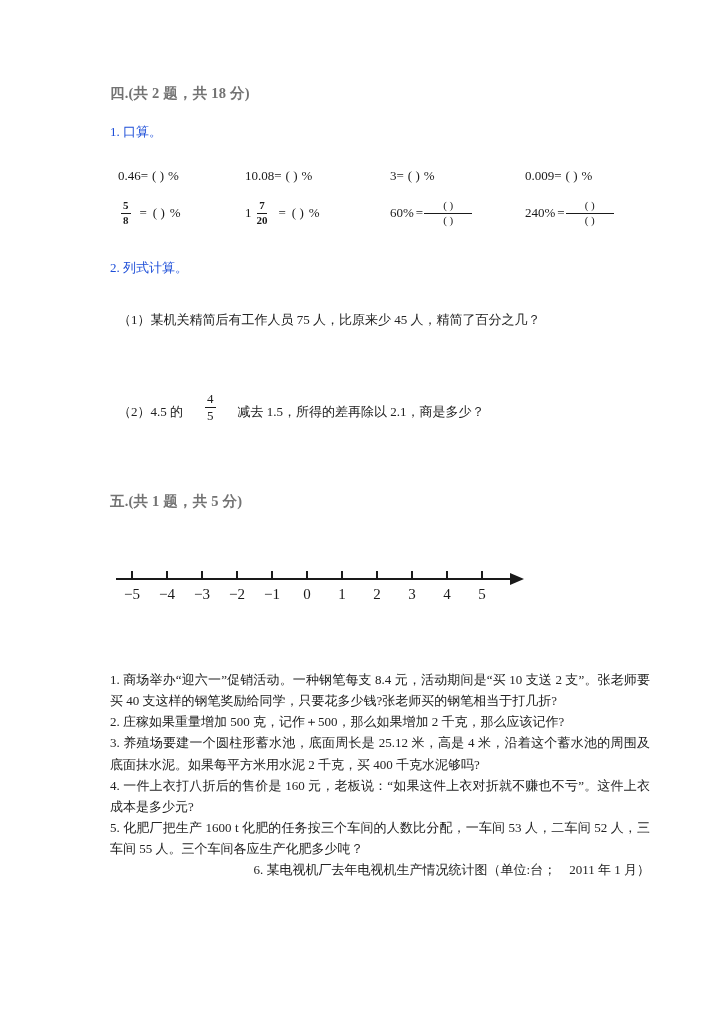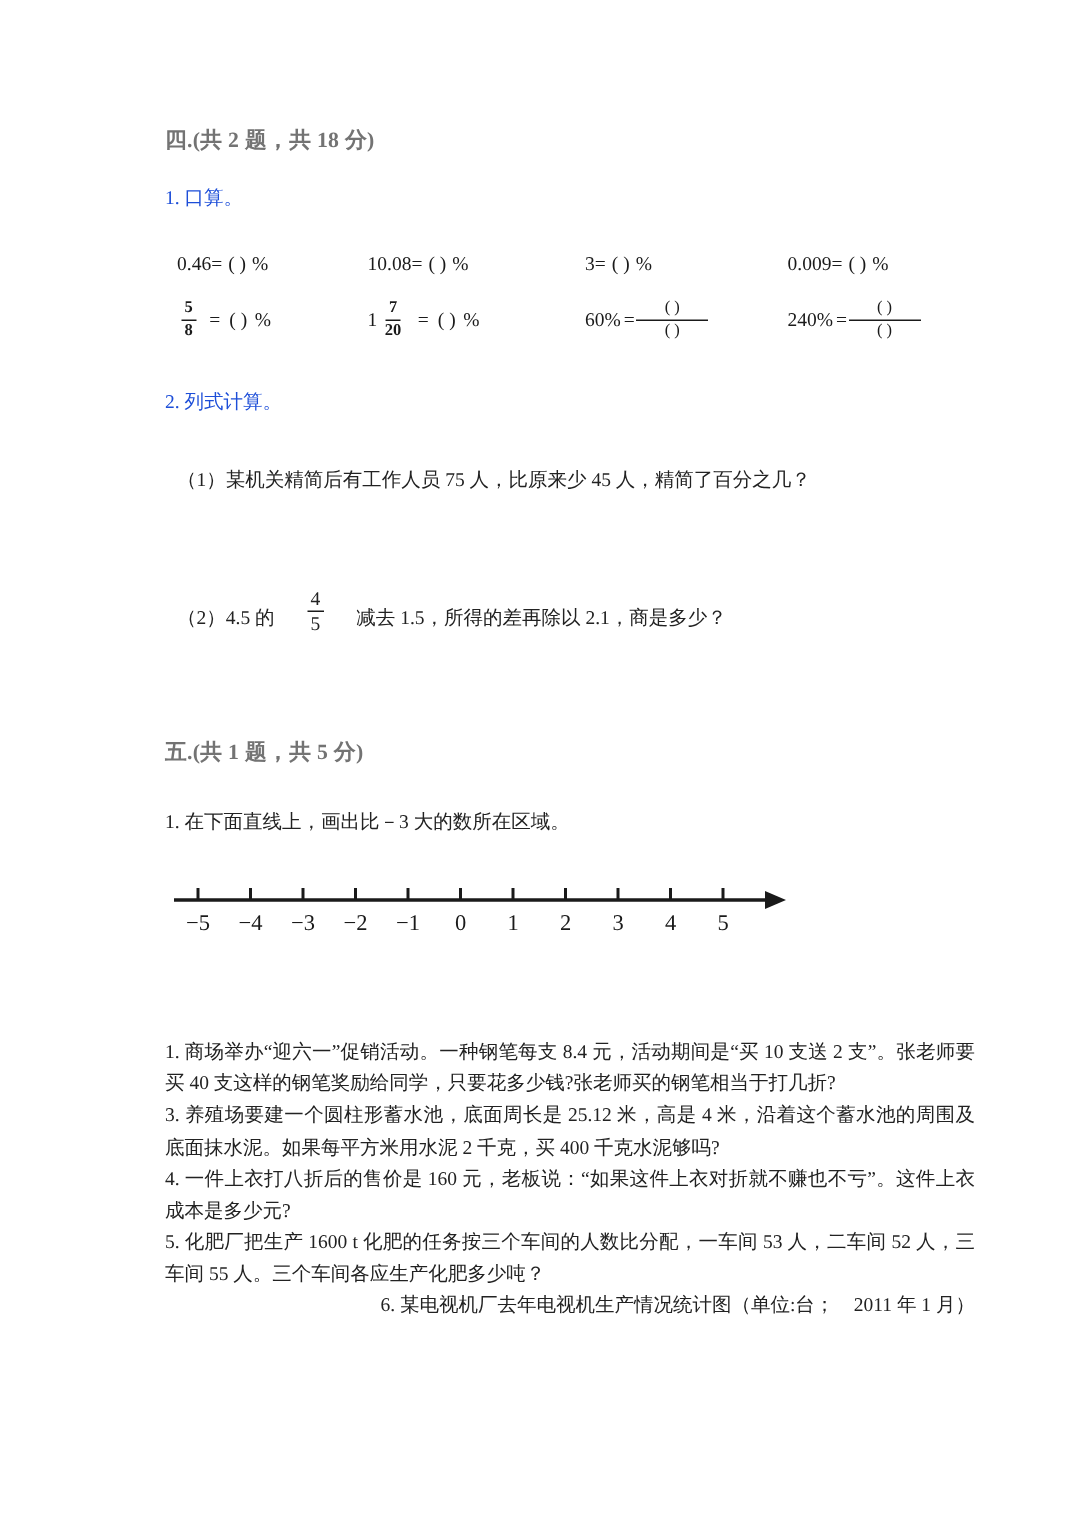--- a/index.html
+++ b/index.html
@@ -230,21 +230,20 @@
       </span>
       <span>减去 1.5，所得的差再除以 2.1，商是多少？</span>
     </div>
 
     <div class="ans-space-lg"></div>
 
     <div class="section-head">五.(共 1 题，共 5 分)</div>
 
     <div style="height:6px"></div>
 
-    <div class="q-text">1. 在下面直线上，画出比－3 大的数所在区域。</div>
 
     <div class="numline-wrap">
       <svg class="numline-svg" width="420" height="52" viewBox="0 0 420 52">
 
         <line x1="6" y1="16" x2="400" y2="16" stroke="#1a1a1a" stroke-width="2.2"></line>
 
         <polygon points="400,10 414,16 400,22" fill="#1a1a1a"></polygon>
 
         <g stroke="#1a1a1a" stroke-width="2">
           <line x1="22" y1="8" x2="22" y2="16"></line>
@@ -276,20 +275,21 @@
       </svg>
     </div>
 
     <div class="sec-gap-lg"></div>
 
 
     <div style="height:4px"></div>
 
     <div class="q-list">
       <div class="q-text">1. 商场举办“迎六一”促销活动。一种钢笔每支 8.4 元，活动期间是“买 10 支送 2 支”。张老师要买 40 支这样的钢笔奖励给同学，只要花多少钱?张老师买的钢笔相当于打几折?</div>
+      <div class="q-text">2. 庄稼如果重量增加 500 克，记作＋500，那么如果增加 2 千克，那么应该记作?</div>
       <div class="q-text">3. 养殖场要建一个圆柱形蓄水池，底面周长是 25.12 米，高是 4 米，沿着这个蓄水池的周围及底面抹水泥。如果每平方米用水泥 2 千克，买 400 千克水泥够吗?</div>
       <div class="q-text">4. 一件上衣打八折后的售价是 160 元，老板说：“如果这件上衣对折就不赚也不亏”。这件上衣成本是多少元?</div>
       <div class="q-text">5. 化肥厂把生产 1600 t 化肥的任务按三个车间的人数比分配，一车间 53 人，二车间 52 人，三车间 55 人。三个车间各应生产化肥多少吨？</div>
       <div class="q-text" style="text-align:right">6. 某电视机厂去年电视机生产情况统计图（单位:台；　2011 年 1 月）</div>
     </div>
 
   </div>
 </div>
 
 </body></html>

